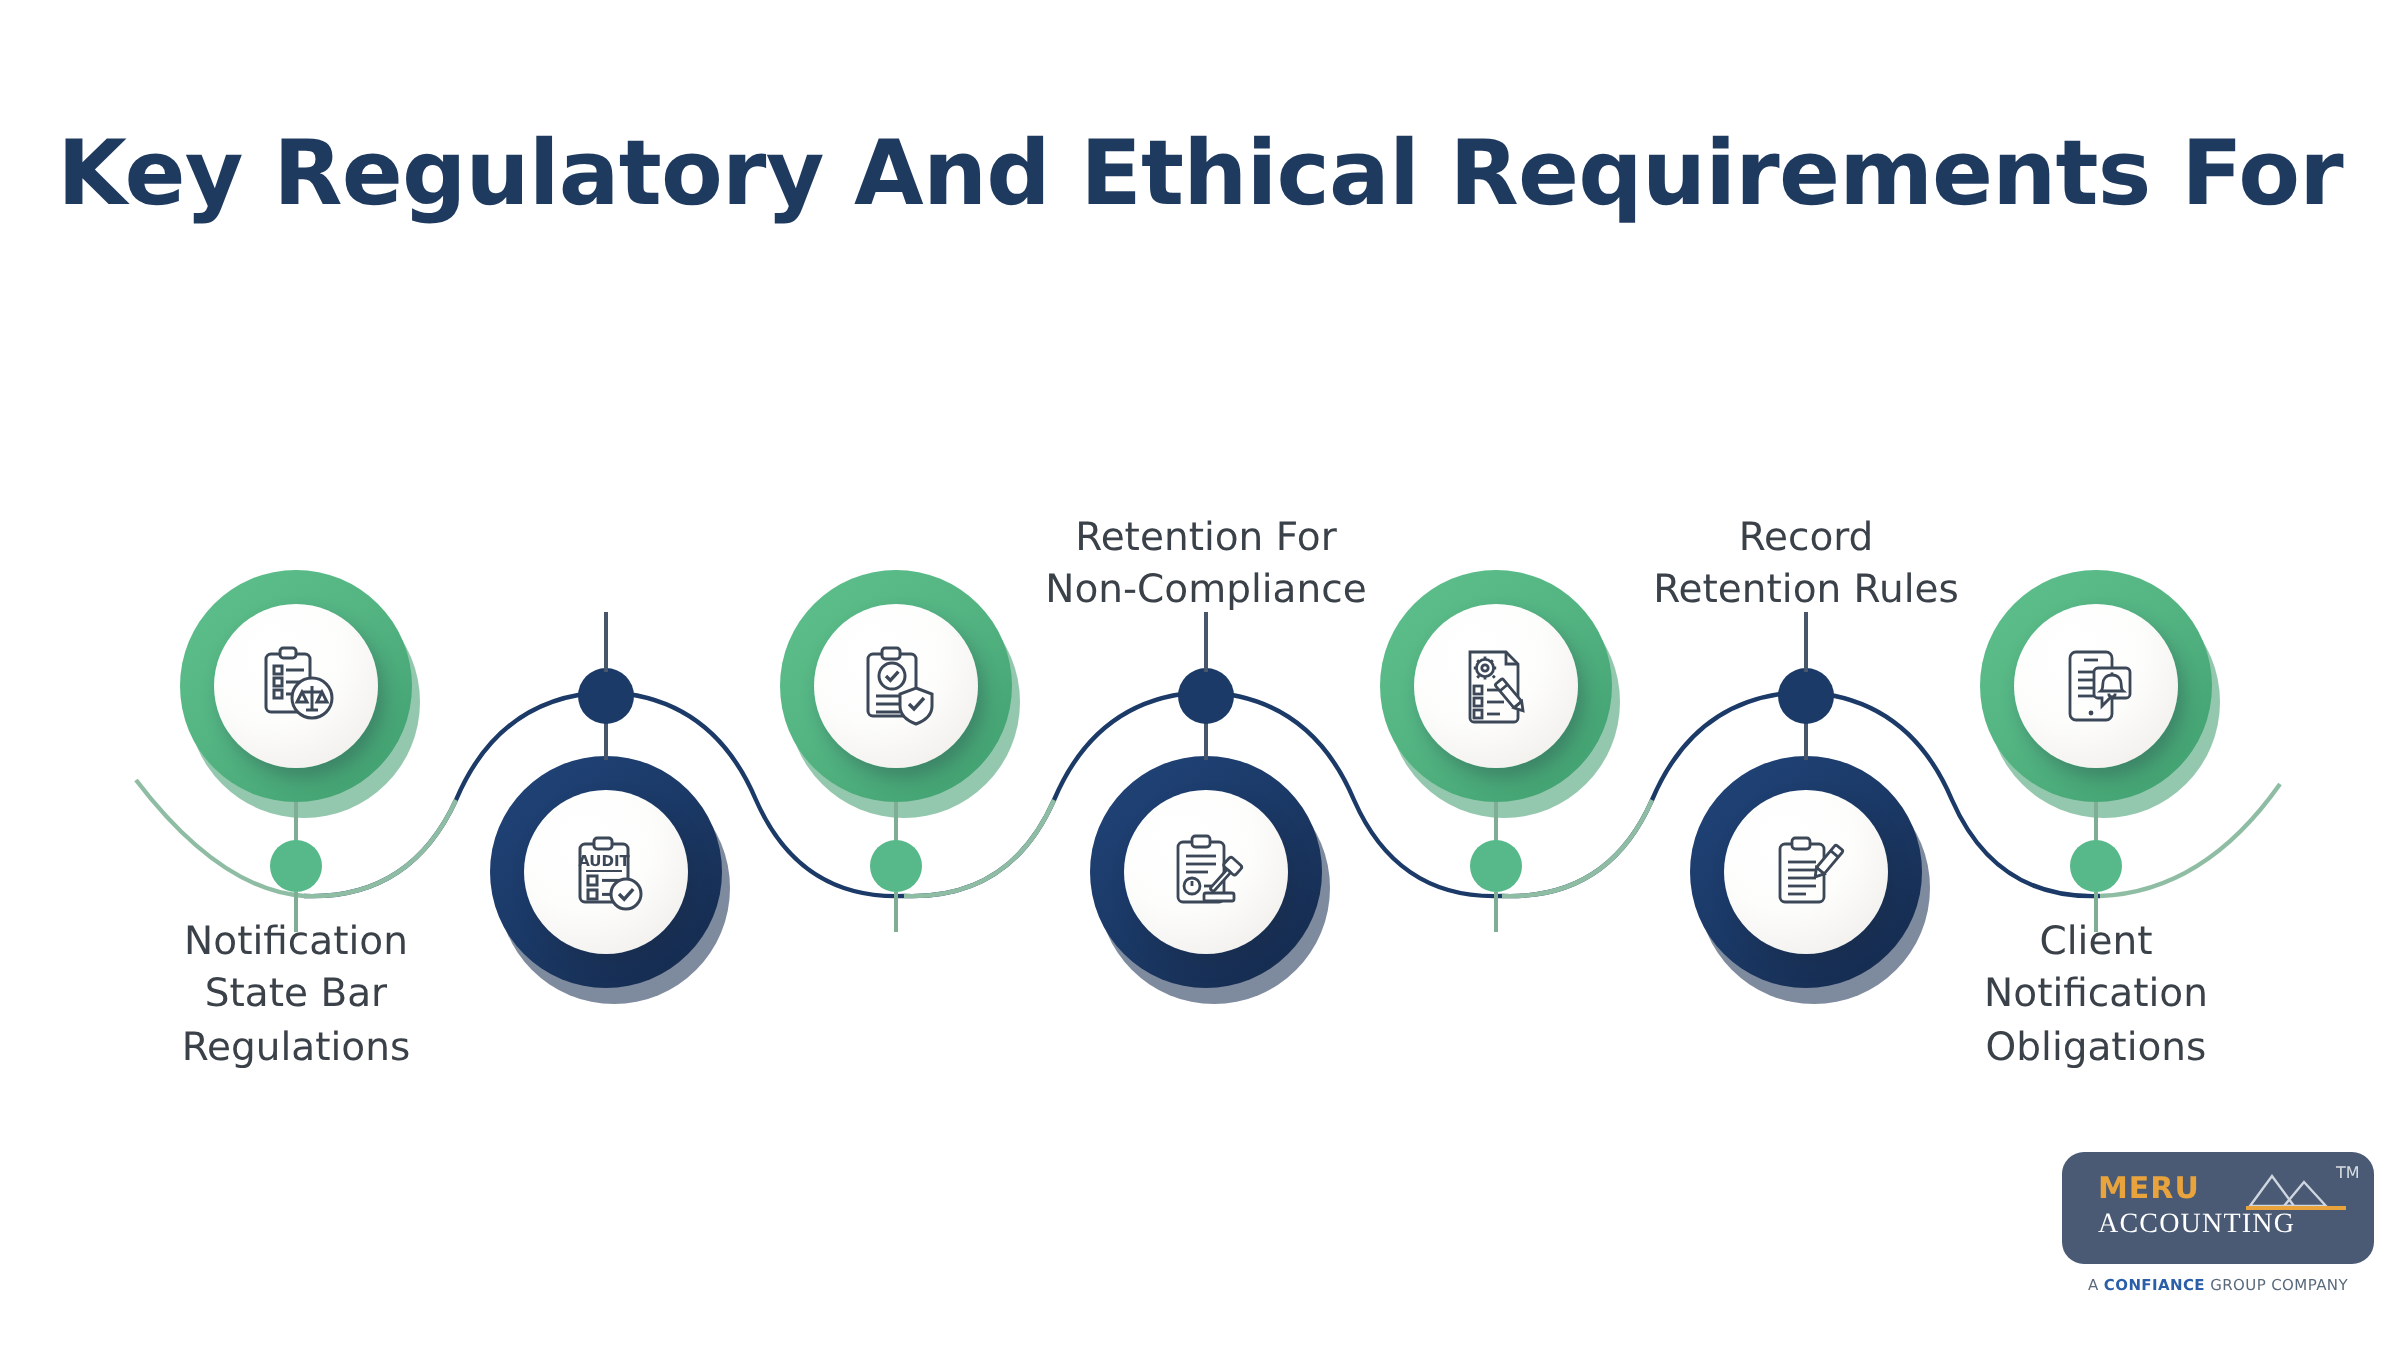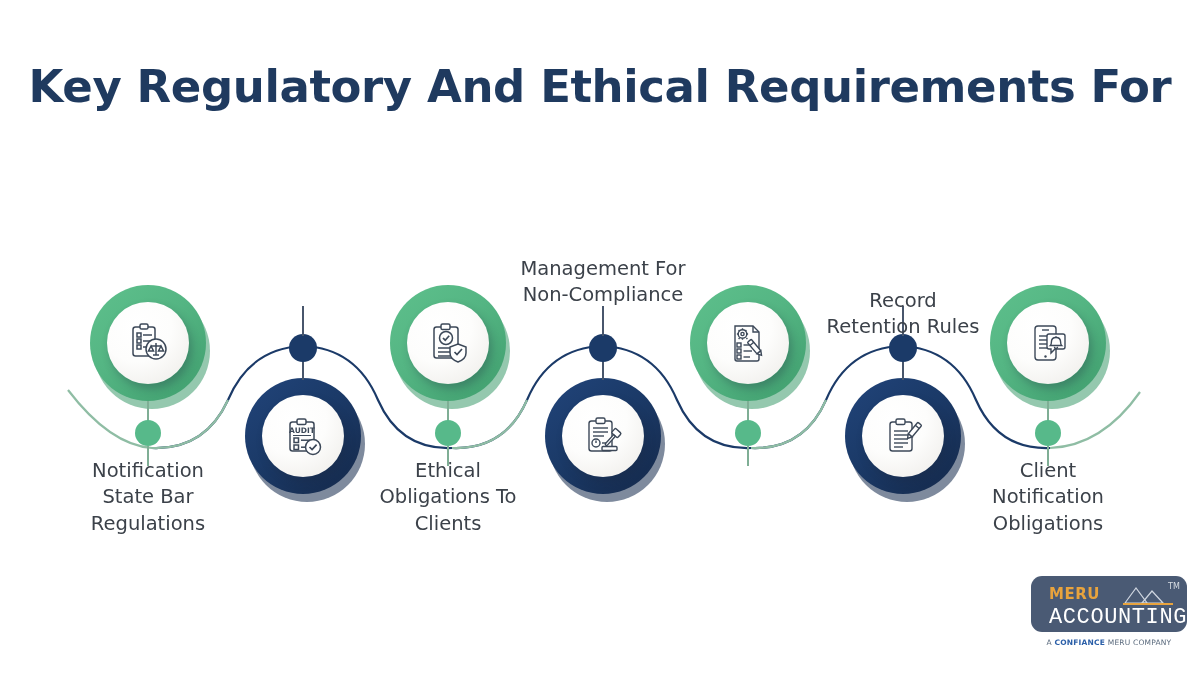--- a/index.html
+++ b/index.html
@@ -122,23 +122,23 @@
     position:absolute;left:18px;top:9px;
     color:#e8a33d;
     font-weight:bold;
     font-size:15px;
     letter-spacing:.5px;
     font-family:"DejaVu Sans", sans-serif;
   }
   .logo-acct{
     position:absolute;left:18px;top:29px;
     color:#ffffff;
-    font-size:22px;
+    font-size:14px;
     letter-spacing:.6px;
-    font-family:Liberation Mono, monospace;
+    font-family:Liberation Serif, serif;
   }
   .logo-mtn{position:absolute;left:92px;top:10px;}
   .logo-tm{
     position:absolute;left:137px;top:6px;
     color:#d8dde4;font-size:8px;
     font-family:"DejaVu Sans", sans-serif;
   }
   .logo-rule{
     position:absolute;left:92px;top:27px;
     width:50px;height:2px;background:#e8a33d;
@@ -245,23 +245,20 @@
             <path d="M33 24 l8 3 v6 c0 5 -4 7.5 -8 9 c-4 -1.5 -8 -4 -8 -9 v-6 z" fill="#fff"></path>
             <path d="M29.5 32 l2.5 2.5 l5 -5.5" stroke-width="1.7"></path>
           </svg>
         </span>
       </div>
     </div>
     <div class="stem green" style="top:116px;height:32px;"></div>
     <div class="dot green" style="top:135px;"></div>
     <div class="stem green" style="top:161px;height:20px;"></div>
   </div>
-  <div class="label" style="left:328px;top:458px;width:240px;">Ethical
-Obligations To
-Clients</div>
 
   <div class="node" style="left:545px;top:378px;">
     <div class="ring navy">
       <div class="inner">
         <span>
           <svg width="44" height="44" viewBox="0 0 44 44" fill="none" stroke="#3c4858" stroke-width="1.4">
             <rect x="8" y="7" width="23" height="30" rx="2.5"></rect>
             <rect x="15" y="4" width="9" height="5.5" rx="1.6" fill="#fff"></rect>
             <line x1="12" y1="14" x2="27" y2="14"></line>
             <line x1="12" y1="18" x2="27" y2="18"></line>
@@ -275,21 +272,21 @@
               <rect x="29" y="20" width="2.4" height="13" rx="1" fill="#fff"></rect>
             </g>
           </svg>
         </span>
       </div>
     </div>
     <div class="stem navy" style="top:-44px;height:46px;"></div>
     <div class="dot navy" style="top:-44px;"></div>
     <div class="stem navy" style="top:-72px;height:30px;"></div>
   </div>
-  <div class="label" style="left:483px;top:256px;width:240px;">Management For
+  <div class="label" style="left:483px;top:256px;width:240px;">Retention For
 Non-Compliance</div>
 
   <div class="node" style="left:690px;top:285px;">
     <div class="ring green">
       <div class="inner">
         <span>
           <svg width="46" height="46" viewBox="0 0 46 46" fill="none" stroke="#3c4858" stroke-width="1.4">
             <path d="M10 6 h18 l6 6 v27 a2 2 0 0 1 -2 2 H12 a2 2 0 0 1 -2 -2 z"></path>
             <path d="M28 6 v6 h6"></path>
             <circle cx="17.5" cy="14" r="4.3"></circle>
@@ -334,21 +331,21 @@
               <line x1="28.6" y1="11" x2="33.6" y2="11"></line>
             </g>
           </svg>
         </span>
       </div>
     </div>
     <div class="stem navy" style="top:-44px;height:46px;"></div>
     <div class="dot navy" style="top:-44px;"></div>
     <div class="stem navy" style="top:-72px;height:30px;"></div>
   </div>
-  <div class="label" style="left:783px;top:256px;width:240px;margin-top:32px;">Record
+  <div class="label" style="left:783px;top:256px;width:240px;">Record
 Retention Rules</div>
 
   <div class="node" style="left:990px;top:285px;">
     <div class="ring green">
       <div class="inner">
         <span>
           <svg width="46" height="46" viewBox="0 0 46 46" fill="none" stroke="#3c4858" stroke-width="1.4">
             <rect x="10" y="6" width="21" height="34" rx="3"></rect>
             <line x1="17" y1="10" x2="24" y2="10"></line>
             <circle cx="20.5" cy="36.5" r="1.2" fill="#3c4858" stroke="none"></circle>
@@ -379,17 +376,17 @@
       <span class="logo-mtn">
         <svg width="44" height="18" viewBox="0 0 44 18" fill="none" stroke="#cfd6e0" stroke-width="1.2">
           <path d="M2 17 L13 2 L24 17 Z"></path>
           <path d="M19 17 L29 5 L40 17 Z"></path>
         </svg>
       </span>
       <span class="logo-tm">TM</span>
       <span class="logo-rule"></span>
     </div>
     <div class="logo-tag">
-      <span>A </span><span class="hl">CONFIANCE</span><span> MERU COMPANY</span>
+      <span>A </span><span class="hl">CONFIANCE</span><span> GROUP COMPANY</span>
     </div>
   </div>
 
 </div>
 
 </body></html>

